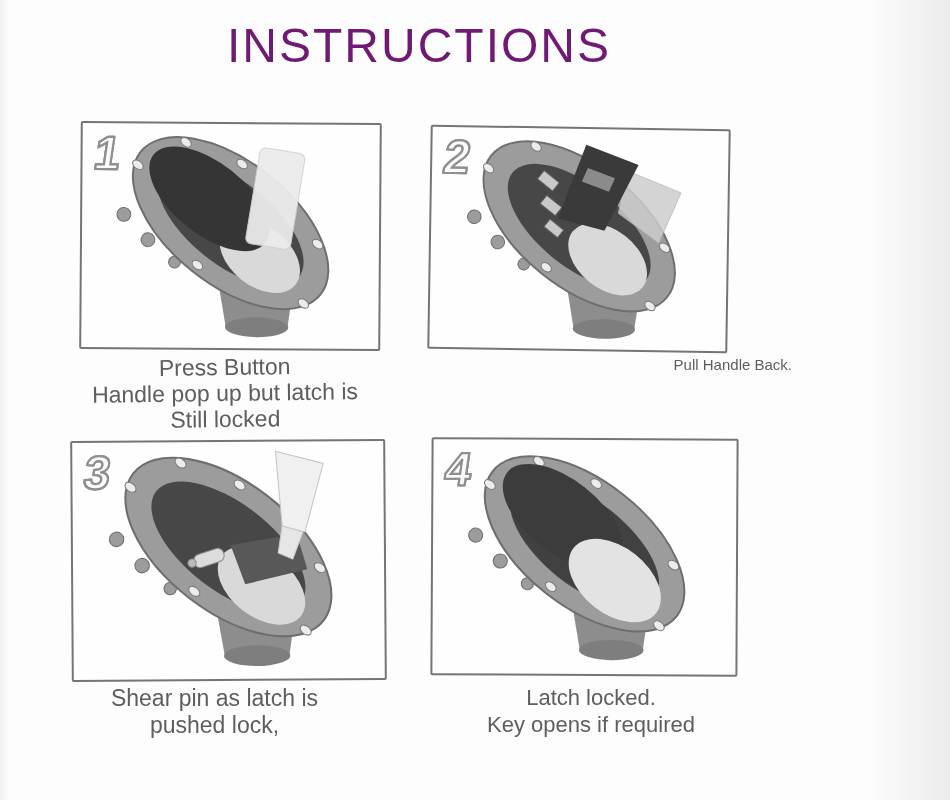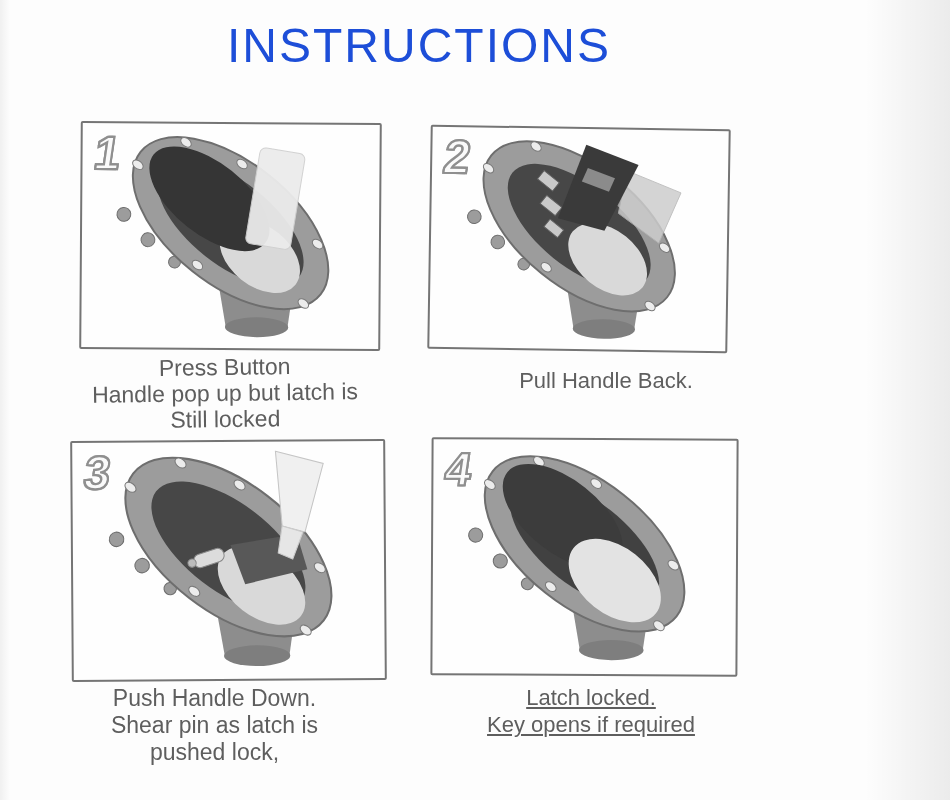--- a/index.html
+++ b/index.html
@@ -22,21 +22,21 @@
     position:absolute;top:0;left:0;width:10px;height:800px;
     background:linear-gradient(to right, rgba(0,0,0,0.05), rgba(0,0,0,0));
     pointer-events:none;
   }
   .title{
     position:absolute;left:0;top:18px;width:838px;
     text-align:center;
     font-size:48px;
     letter-spacing:2px;
     font-weight:500;
-    color:#1d4ed8;
+    color:#701a75;
   }
   .panel{
     position:absolute;
     background:#fefefe;
     border:2.5px solid #757575;
     border-radius:2px;
   }
   .panel svg{position:absolute;left:0;top:0;width:100%;height:100%;}
   .step-num{
     position:absolute;left:12px;top:2px;
@@ -52,23 +52,23 @@
     text-align:center;
     font-size:23px;
     line-height:26px;
     color:#5e5e5e;
   }
   #panel-1{left:80px;top:122px;width:297px;height:224px;transform:rotate(0.4deg);}
   #panel-2{left:429px;top:127px;width:296px;height:220px;transform:rotate(0.9deg);}
   #panel-3{left:71px;top:440px;width:311px;height:237px;transform:rotate(-0.4deg);}
   #panel-4{left:431px;top:438px;width:303px;height:234px;transform:rotate(0.3deg);}
   #caption-1{left:55px;top:354px;width:340px;transform:rotate(-0.8deg);}
-  #caption-2{left:420px;top:366px;width:372px;font-size:22px;line-height:29px;}
+  #caption-2{left:420px;top:350px;width:372px;font-size:15px;line-height:29px;text-align:right;}
   #caption-3{left:47px;top:685px;width:335px;line-height:27px;}
-  #caption-4{left:425px;top:684px;width:332px;font-size:22px;line-height:27px;text-decoration:underline;}
+  #caption-4{left:425px;top:684px;width:332px;font-size:22px;line-height:27px;}
 </style>
 </head>
 <body>
 
 <div id="sheet">
 
   <div class="title">INSTRUCTIONS</div>
 
   <div class="panel" id="panel-1">
     <span class="step-num">1</span>
@@ -178,21 +178,20 @@
     <div>Press Button</div>
     <div>Handle pop up but latch is</div>
     <div>Still locked</div>
   </div>
 
   <div class="caption" id="caption-2">
     <div>Pull Handle Back.</div>
   </div>
 
   <div class="caption" id="caption-3">
-    <div>Push Handle Down.</div>
     <div>Shear pin as latch is</div>
     <div>pushed lock,</div>
   </div>
 
   <div class="caption" id="caption-4">
     <div>Latch locked.</div>
     <div>Key opens if required</div>
   </div>
 
   <div class="edge-shade-right"></div>

